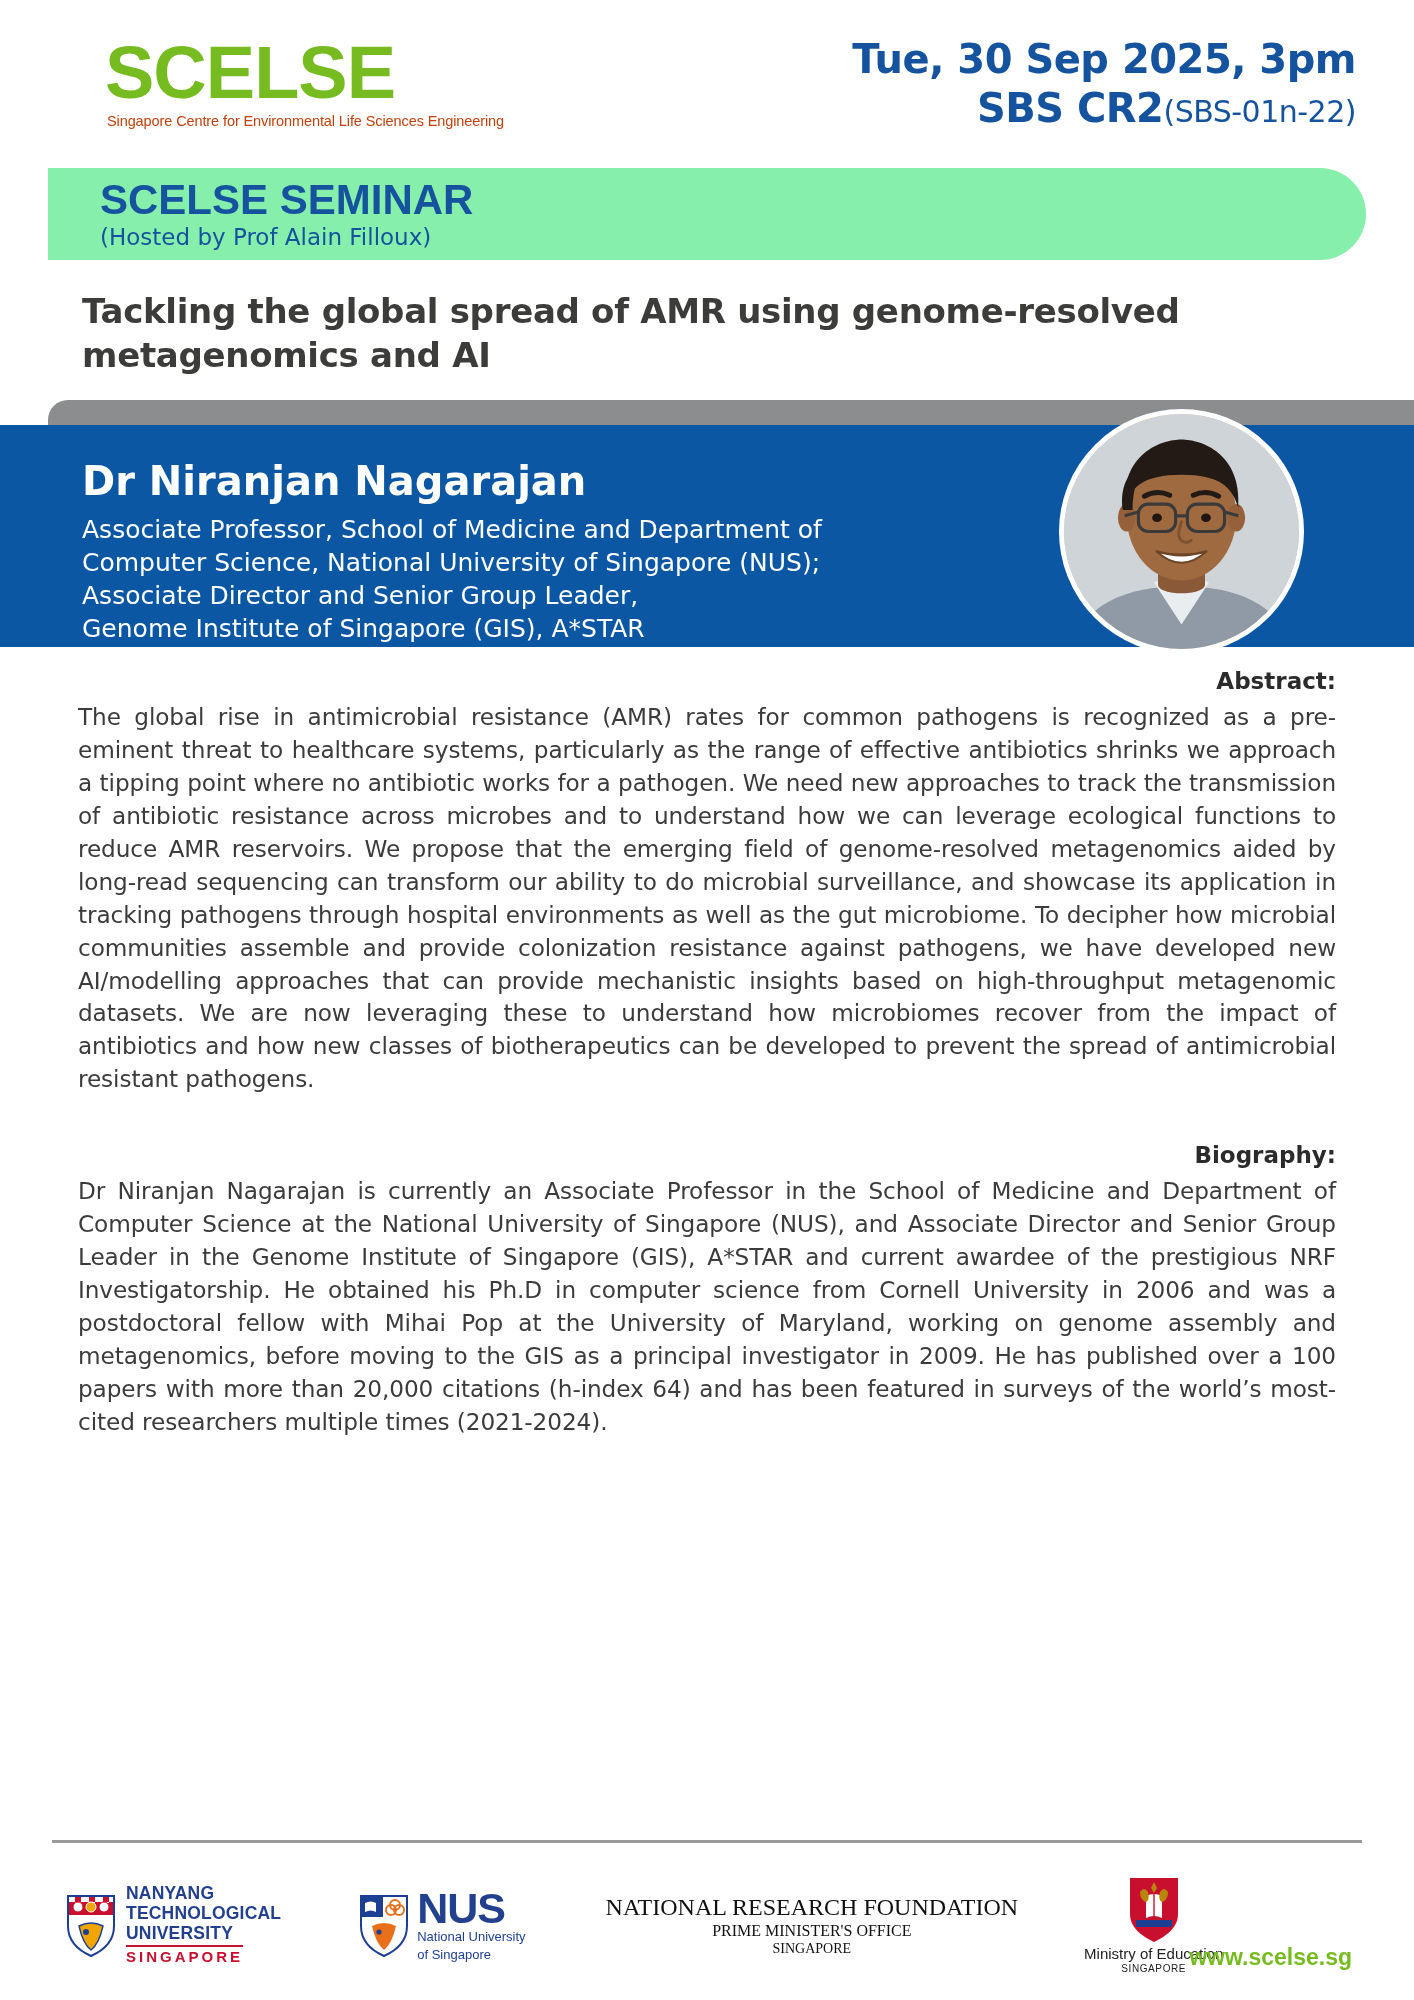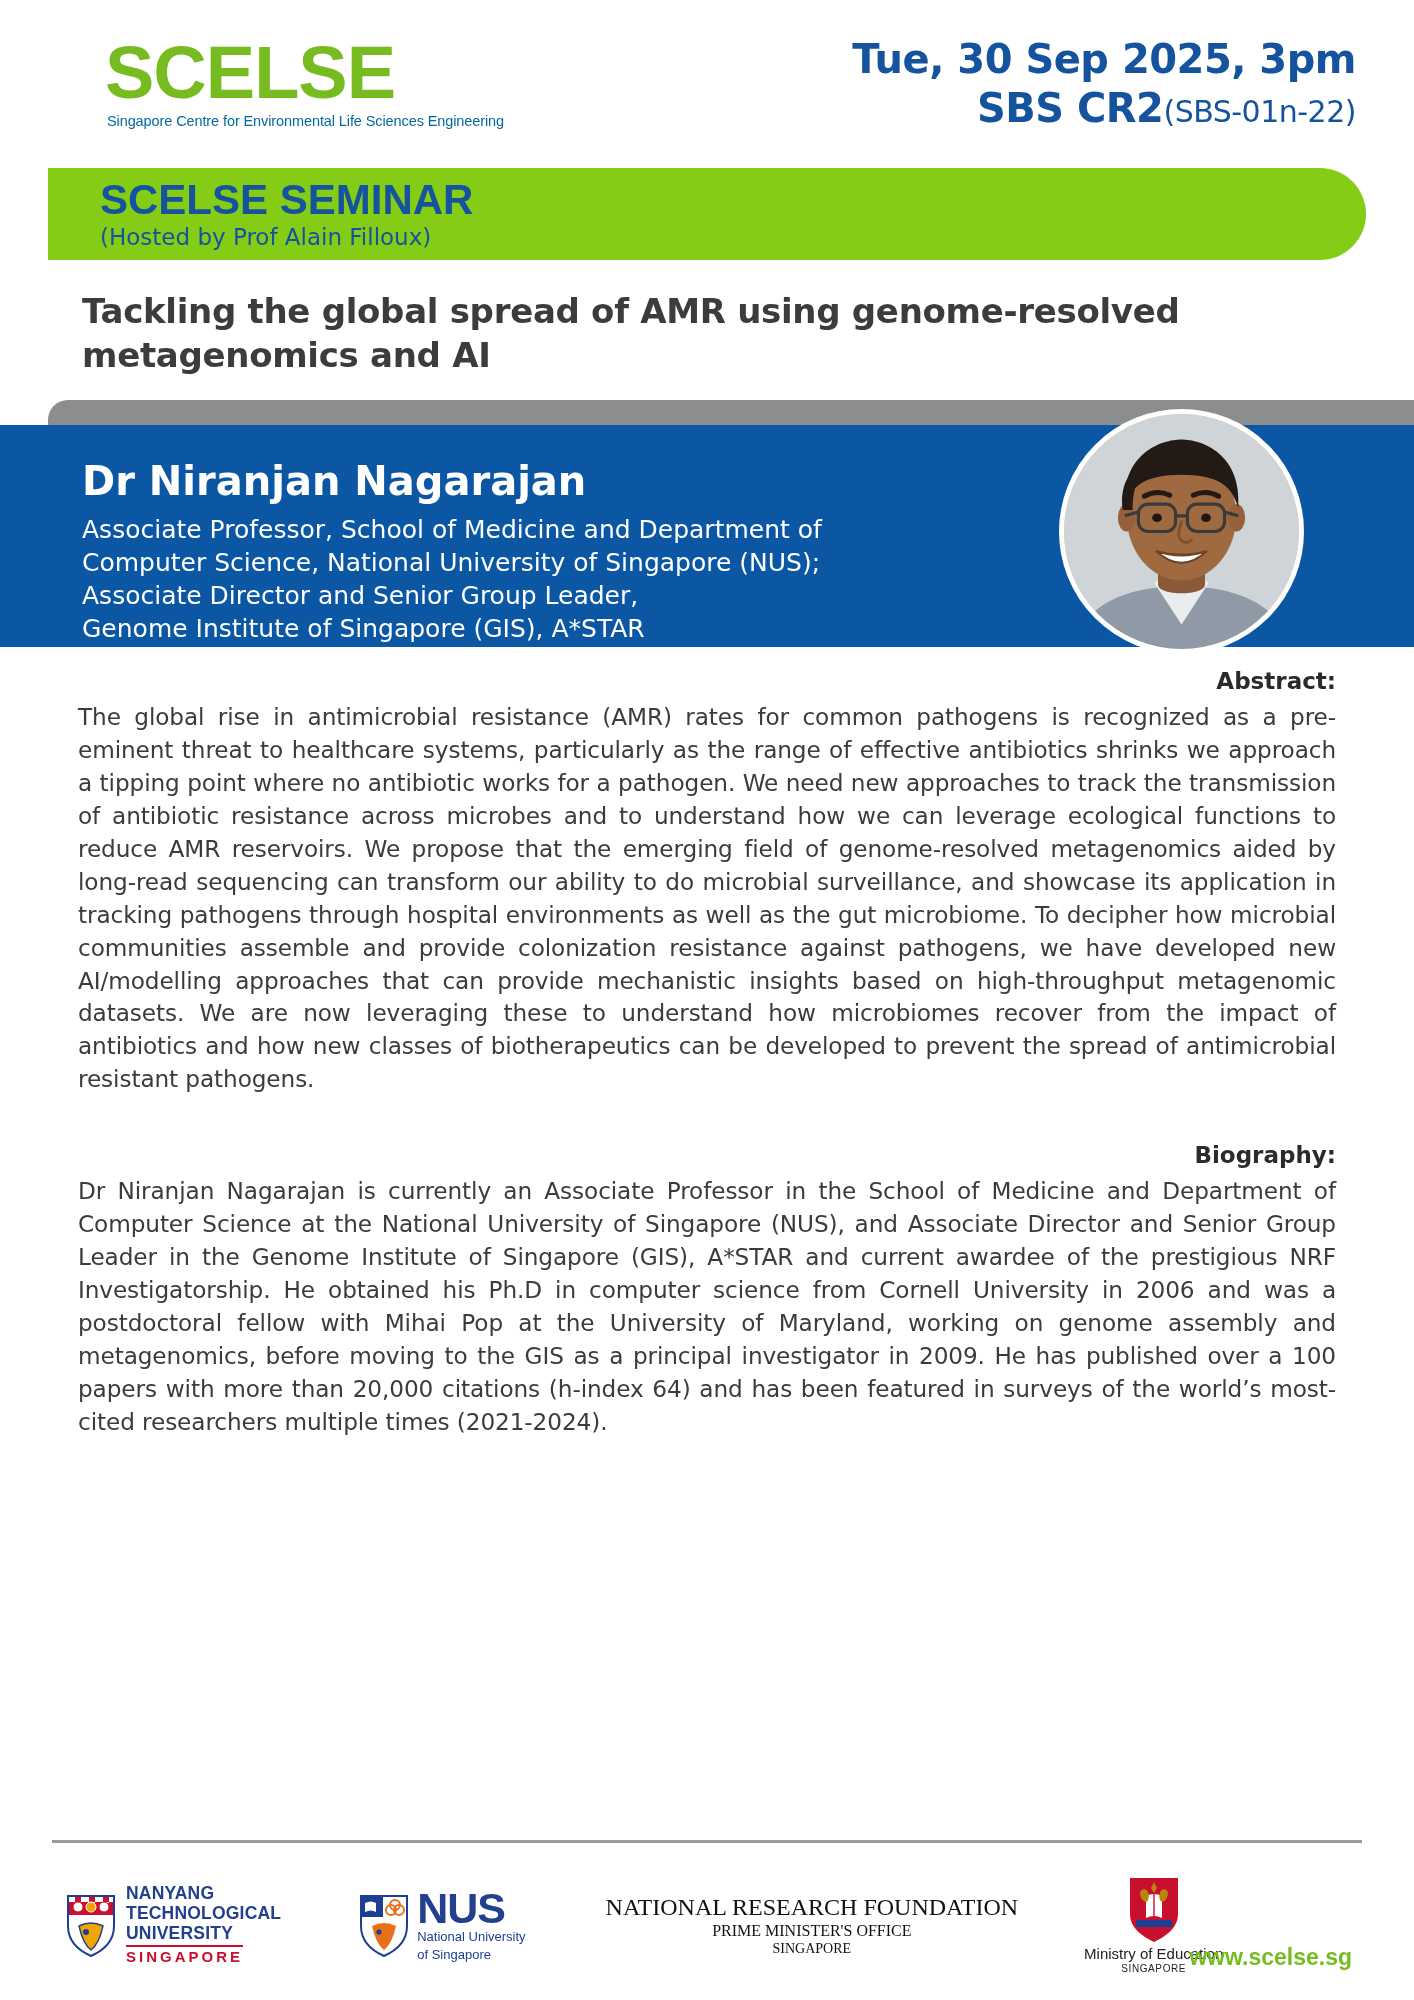--- a/index.html
+++ b/index.html
@@ -30,21 +30,21 @@
     font-family: "Liberation Sans", sans-serif;
     font-weight: bold;
     font-size: 74px;
     line-height: 0.95;
     color: #76bc21;
     letter-spacing: -1px;
   }
   .logo-tag {
     font-family: "Liberation Sans", sans-serif;
     font-size: 14.5px;
-    color: #0369a1;
+    color: #c2410c;
     letter-spacing: -0.1px;
     margin-top: 5px;
     margin-left: 2px;
   }
   .datetime-block {
     position: absolute;
     right: 58px;
     top: 36px;
     text-align: right;
     color: #15539e;
@@ -68,21 +68,21 @@
     font-weight: normal;
   }
 
   
   .seminar-banner {
     position: absolute;
     left: 48px;
     top: 168px;
     right: 48px;
     height: 92px;
-    background: #84cc16;
+    background: #86efac;
     border-radius: 0 46px 46px 0;
     padding: 10px 0 12px 52px;
     box-sizing: border-box;
   }
   .seminar-title {
     font-family: "Liberation Sans", sans-serif;
     font-weight: bold;
     font-size: 42px;
     color: #15539e;
     line-height: 1.05;

